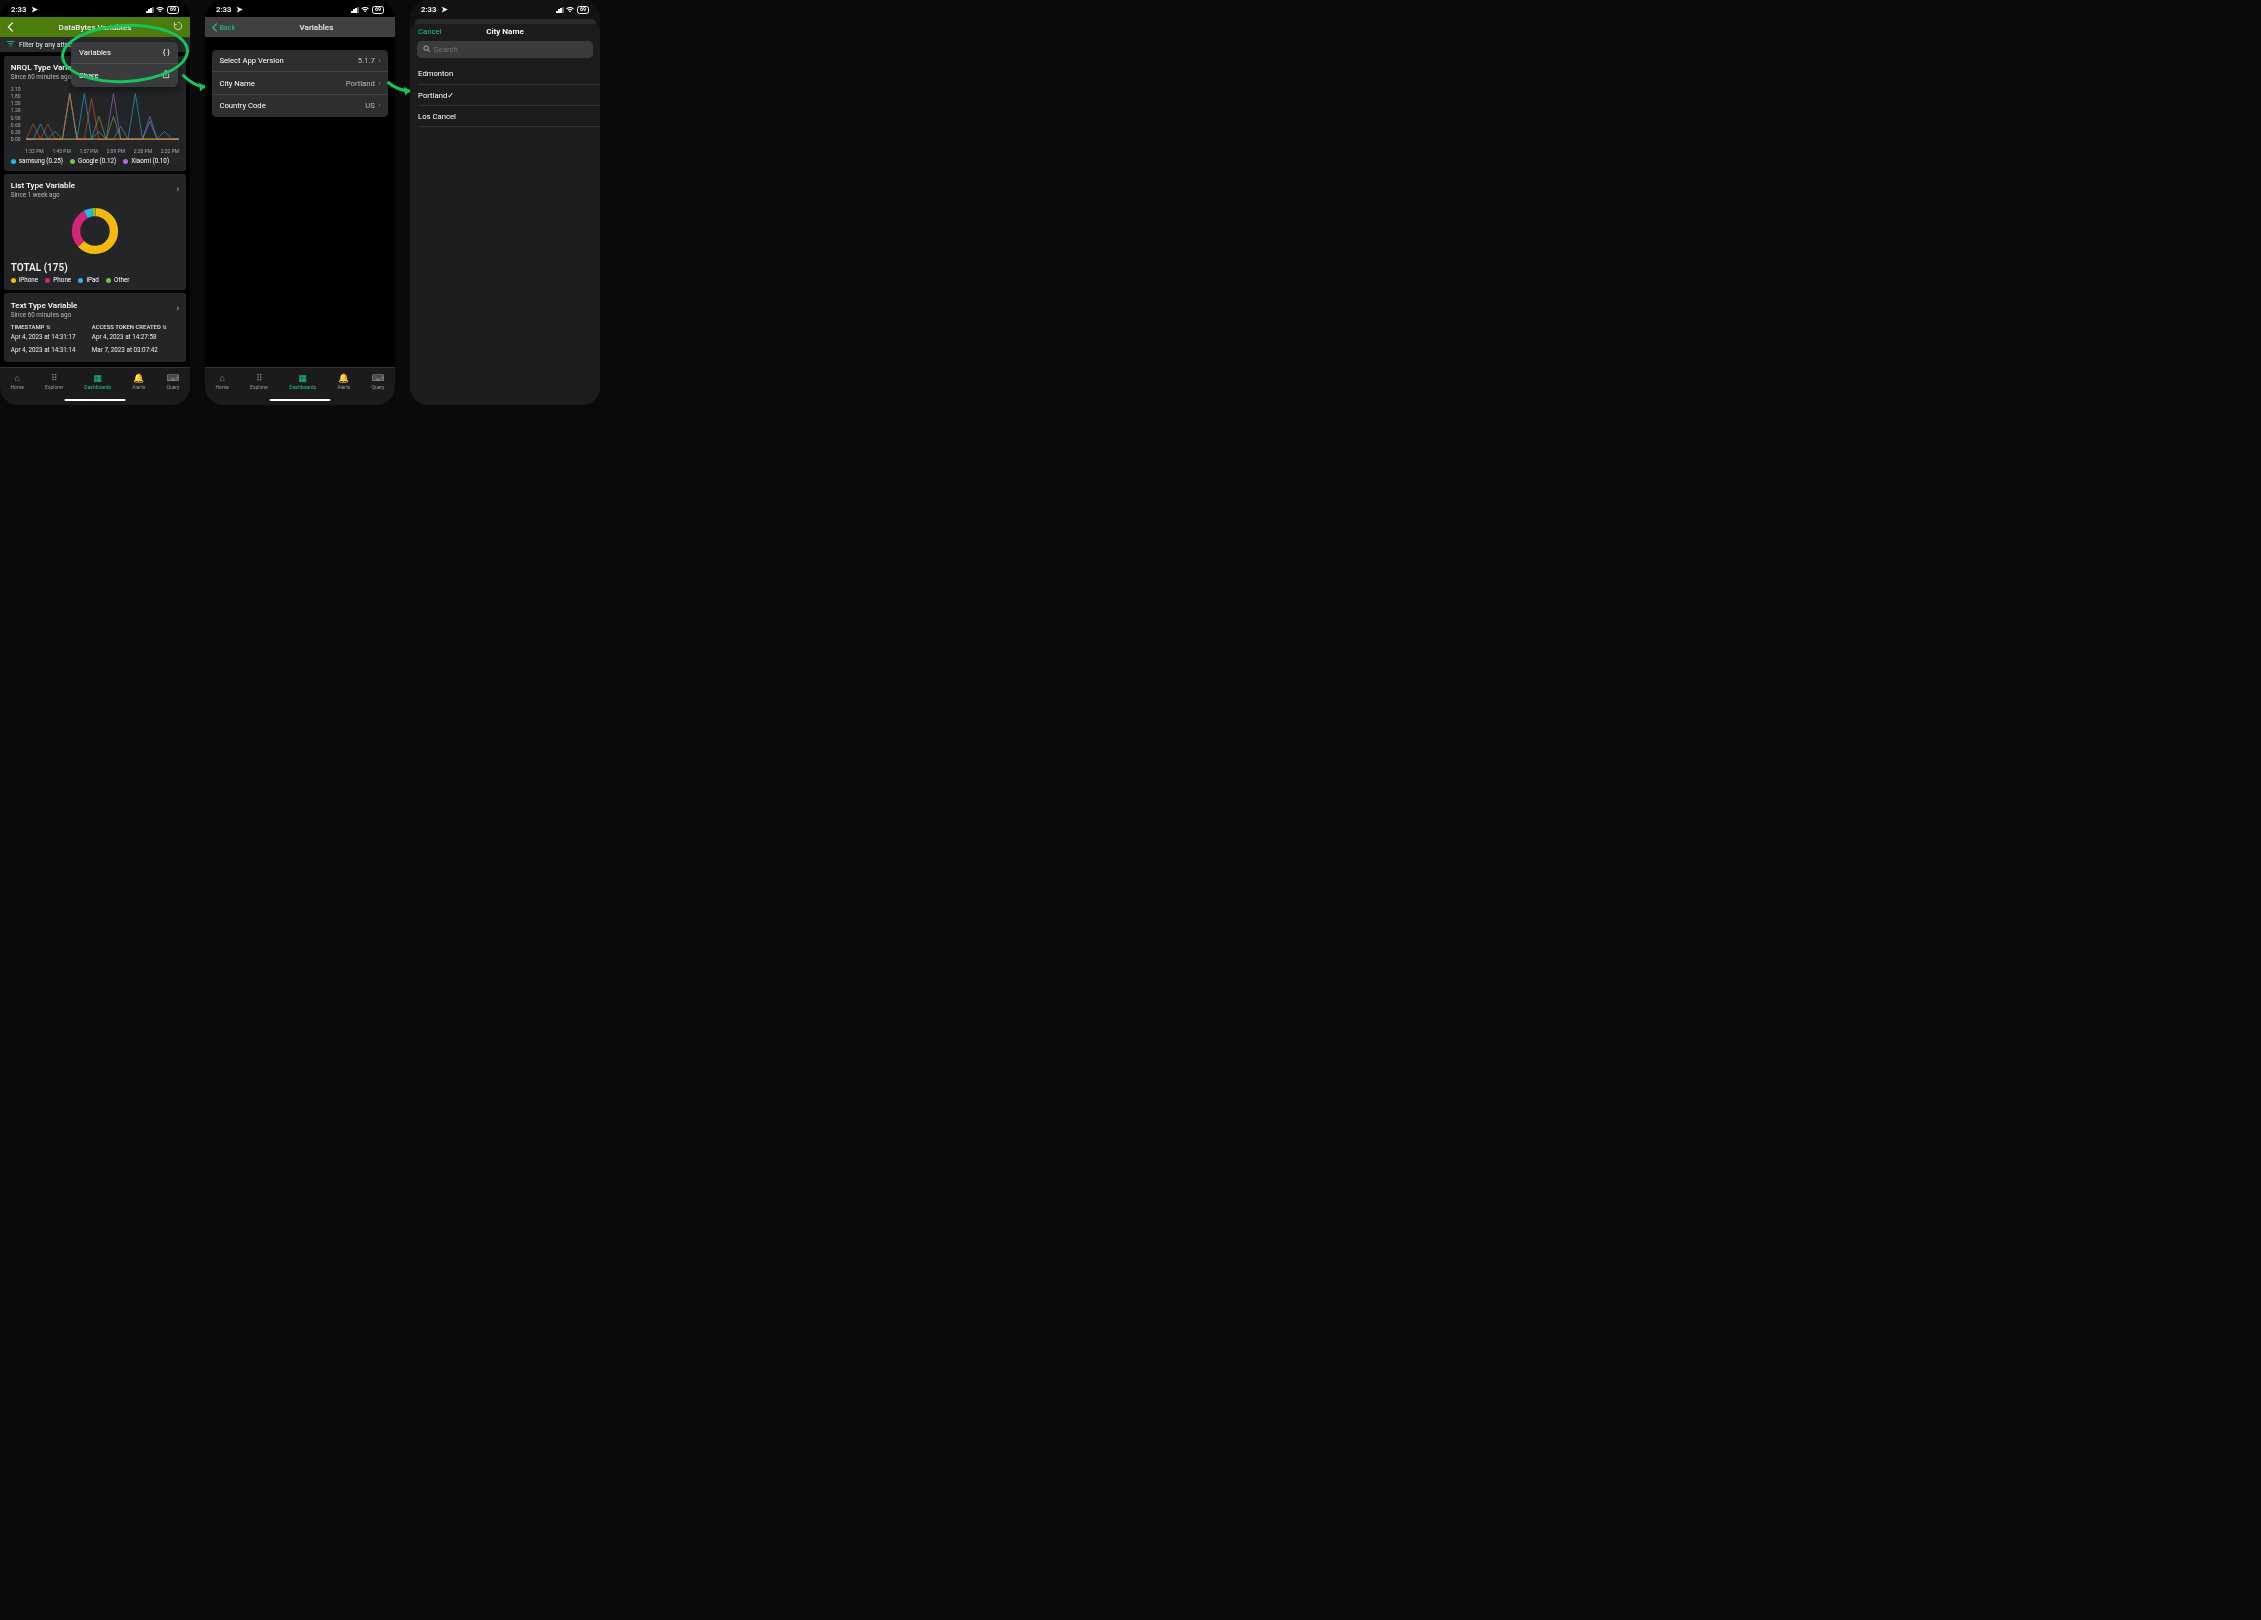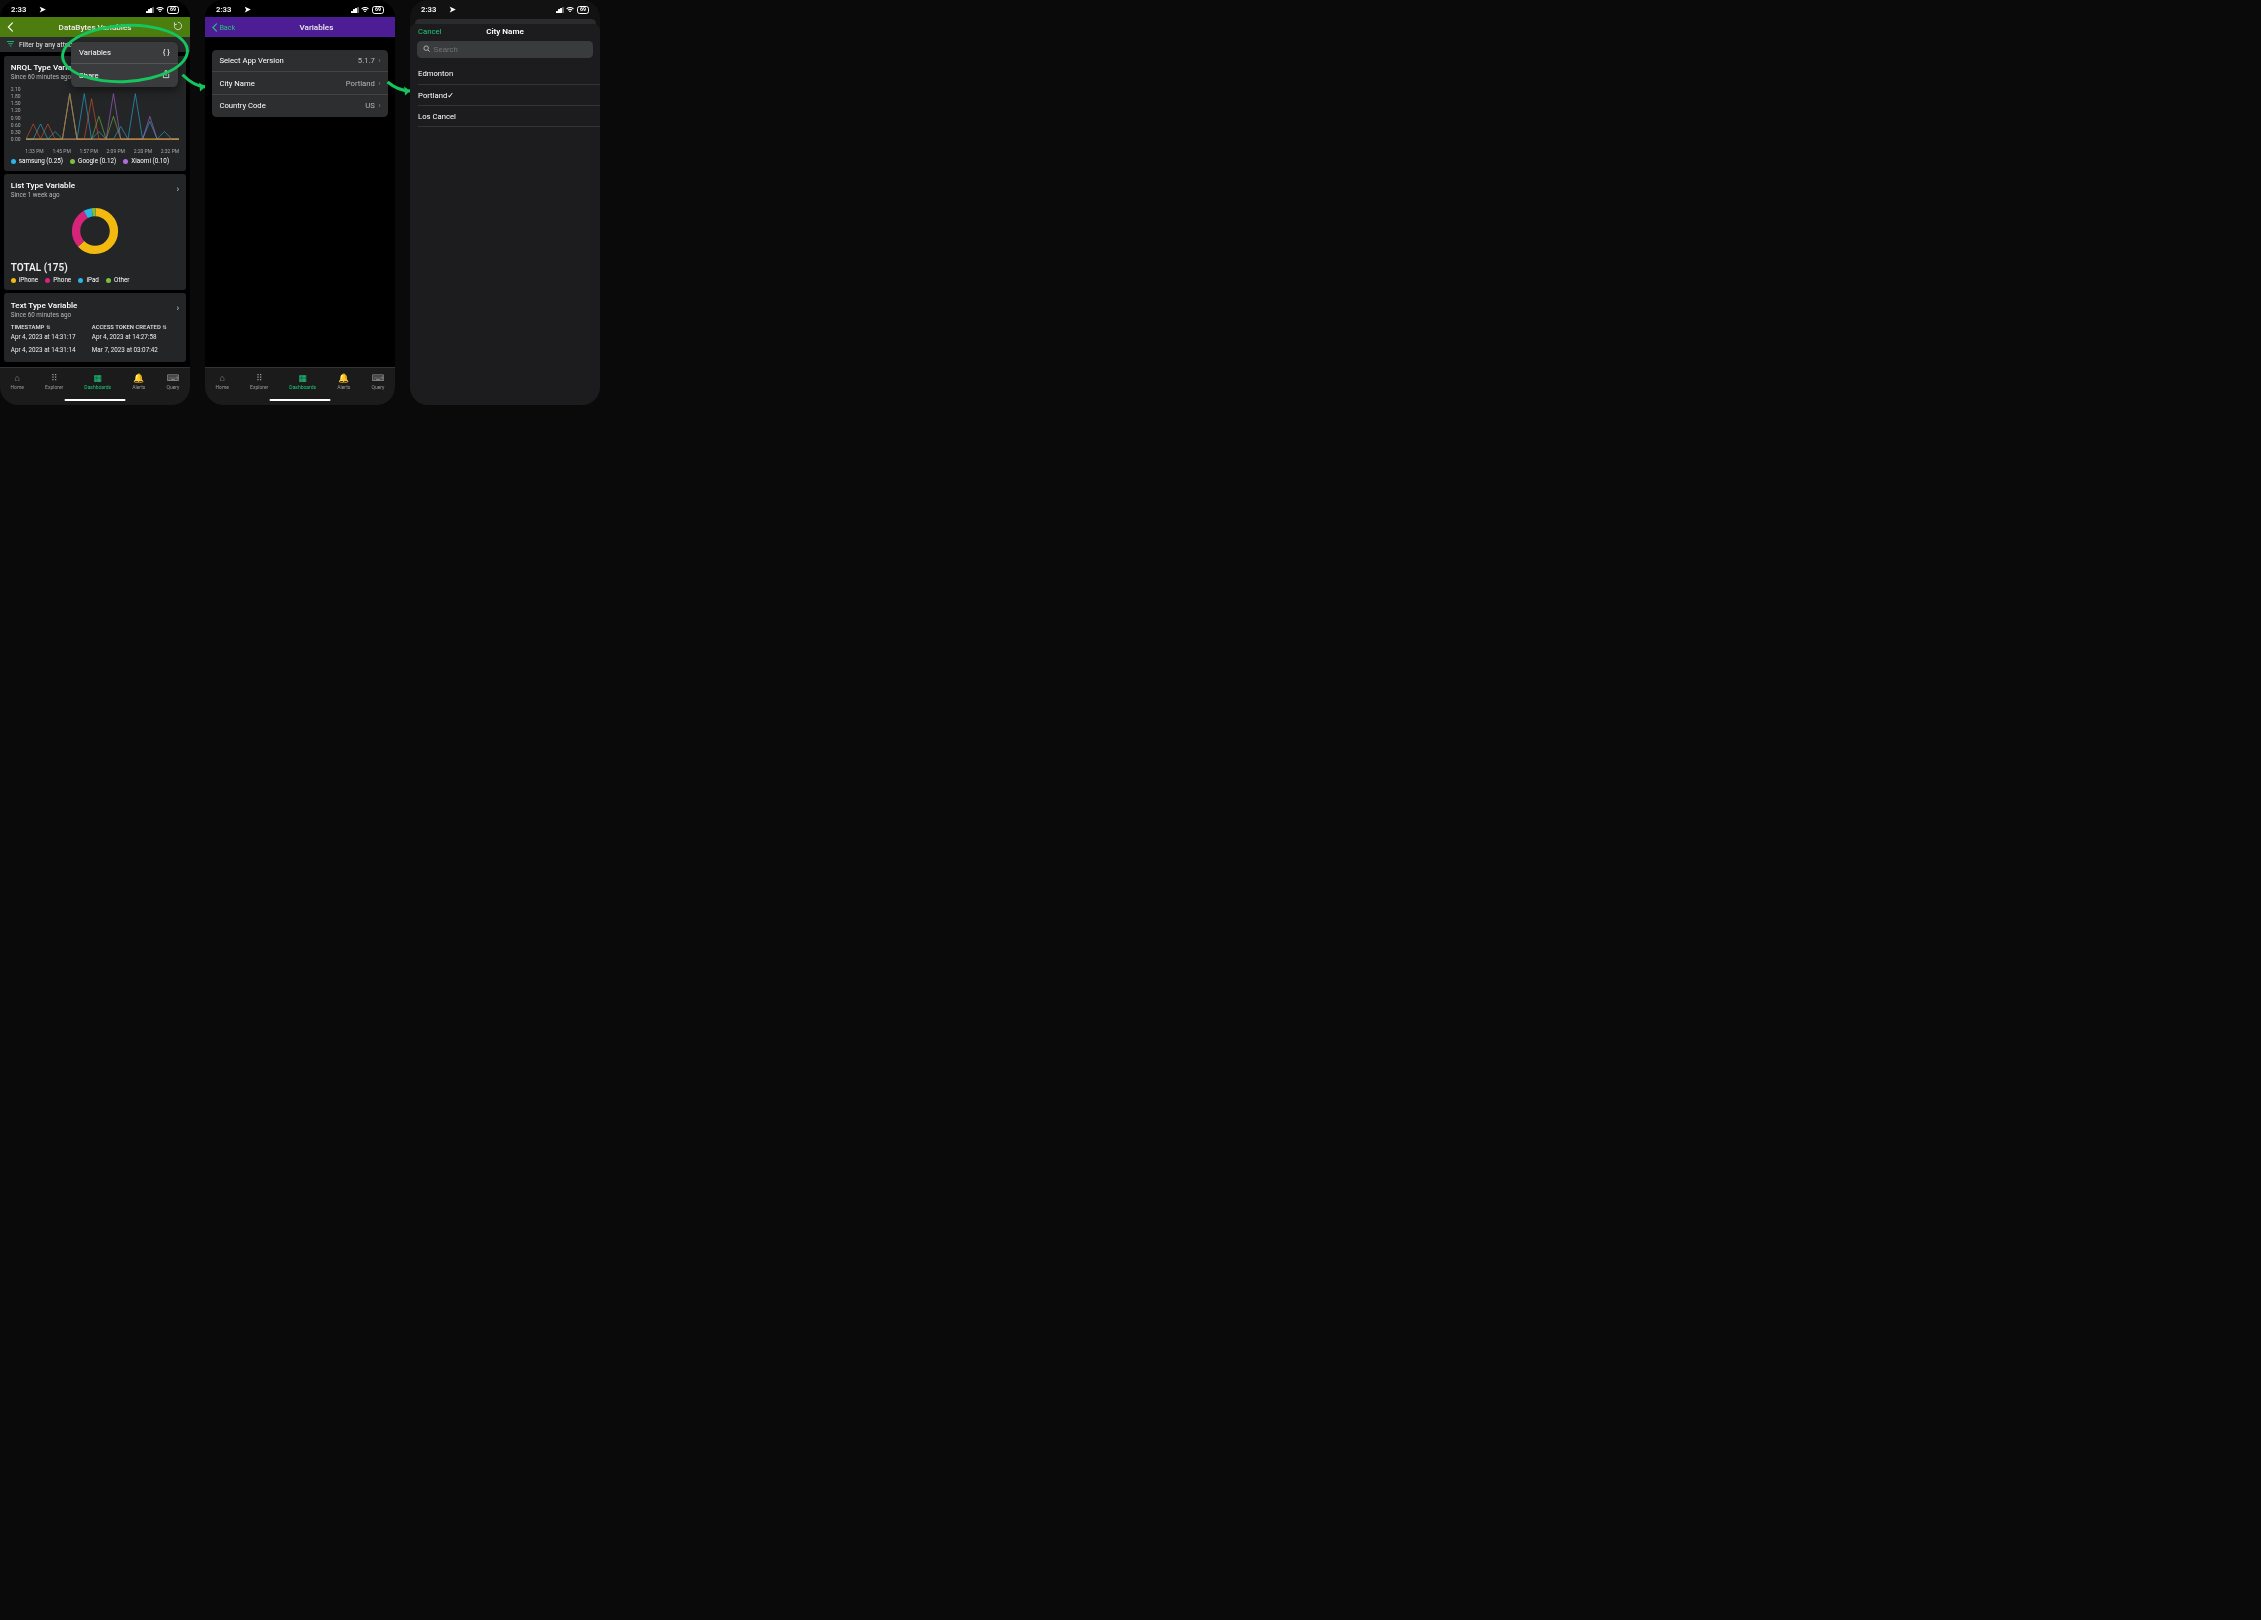--- a/index.html
+++ b/index.html
@@ -25,21 +25,21 @@
   .phone3 { left: 410px; }
 
   .status-bar {
     display: flex;
     justify-content: space-between;
     align-items: center;
     padding: 5.4px 11px 2.7px 11px;
     font-size: 7.7px;
     font-weight: 600;
   }
-  .status-left { display: flex; align-items: center; gap: 13px; }
+  .status-left { display: flex; align-items: center; gap: 5px; }
   .status-right { display: flex; align-items: center; gap: 2.7px; }
   .battery-box {
     border: 0.7px solid #fff;
     border-radius: 2.7px;
     padding: 0.5px 1.8px;
     font-size: 5.4px;
     font-weight: 700;
     line-height: 1;
   }
   .signal-bars { display:flex; gap:0.7px; align-items:flex-end; height:5.4px;}
@@ -381,21 +381,21 @@
         </div>
       <span>
         <svg width="8.1" height="5.9" viewBox="0 0 18 13">
             <path d="M9 12 L6.5 9.3 Q9 7.3 11.5 9.3 Z M3.5 6.3 Q9 1.6 14.5 6.3 L12.8 8 Q9 4.8 5.2 8 Z M0.5 3.3 Q9 -3.8 17.5 3.3 L15.8 5 Q9 -0.8 2.2 5 Z" fill="#fff"></path>
           </svg>
       </span>
       <span class="battery-box">69</span>
     </div>
   </div>
 
-  <div class="nav-header" style="background:#4c1d95;padding-left:40px;">
+  <div class="nav-header" style="background:#404040;padding-left:40px;">
     <div class="nav-left green">
       <svg width="5.4" height="9" viewBox="0 0 12 20">
           <path d="M10 2 L2 10 L10 18" stroke="#1ec87b" stroke-width="2.5" fill="none" stroke-linecap="round"></path>
         </svg>
       <span>Back</span>
     </div>
     <div class="nav-title">Variables</div>
   </div>
 
   <div class="option-list">

